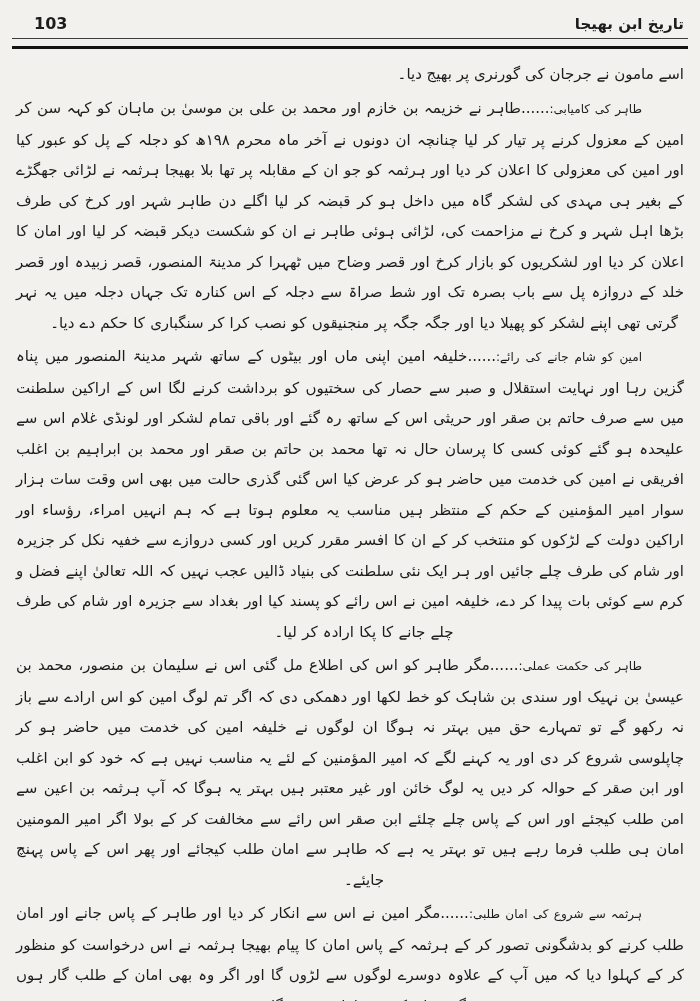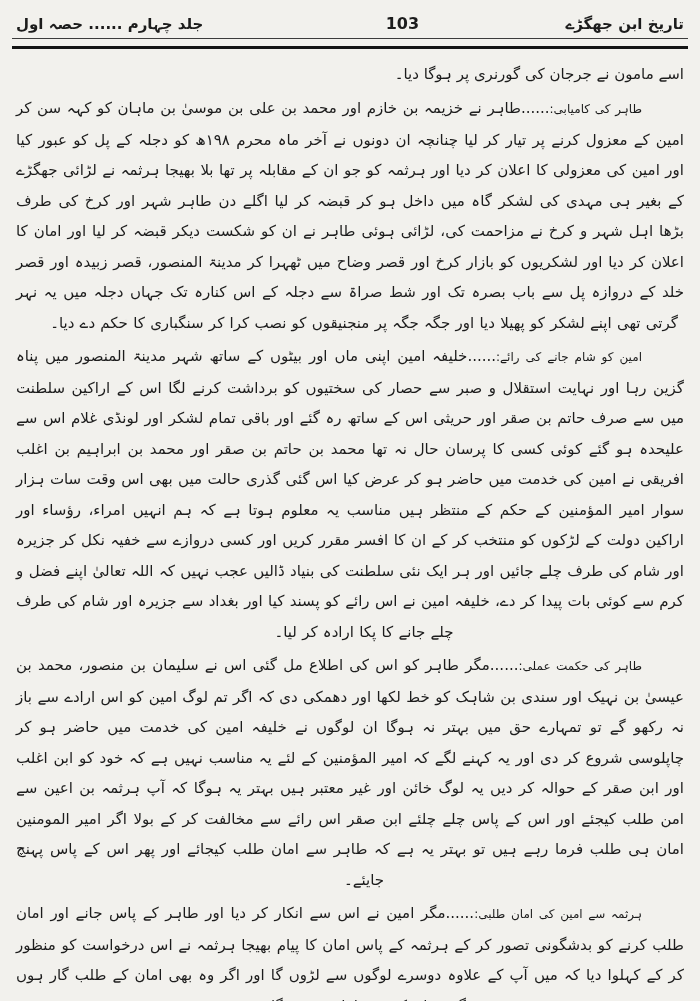--- a/index.html
+++ b/index.html
@@ -67,41 +67,40 @@
   }
 
   .para-body { font-size: 15px; margin-left: 28px; }
 </style>
 </head>
 <body>
 
 <div class="page">
 
   <div class="header-row">
-    <span class="header-title">تاریخ ابن جھگڑے</span>
+    <span class="header-title">تاریخ ابن بھیجا</span>
     <span class="header-pageno">103</span>
-    <span class="header-volume">جلد چہارم ...... حصہ اول</span>
   </div>
   <hr class="rule-thin">
   <hr class="rule-thick">
 
   <div class="content">
 
-    <div class="intro-line">اسے مامون نے جرجان کی گورنری پر ہوگا دیا۔</div>
+    <div class="intro-line">اسے مامون نے جرجان کی گورنری پر بھیج دیا۔</div>
 
     <p class="para">
       <b class="para-heading">طاہر کی کامیابی:</b><span class="para-body">......طاہر نے خزیمہ بن خازم اور محمد بن علی بن موسیٰ بن ماہان کو کہہ سن کر امین کے معزول کرنے پر تیار کر لیا چنانچہ ان دونوں نے آخر ماہ محرم ۱۹۸ھ کو دجلہ کے پل کو عبور کیا اور امین کی معزولی کا اعلان کر دیا اور ہرثمہ کو جو ان کے مقابلہ پر تھا بلا بھیجا ہرثمہ نے لڑائی جھگڑے کے بغیر ہی مہدی کی لشکر گاہ میں داخل ہو کر قبضہ کر لیا اگلے دن طاہر شہر اور کرخ کی طرف بڑھا اہل شہر و کرخ نے مزاحمت کی، لڑائی ہوئی طاہر نے ان کو شکست دیکر قبضہ کر لیا اور امان کا اعلان کر دیا اور لشکریوں کو بازار کرخ اور قصر وضاح میں ٹھہرا کر مدینۃ المنصور، قصر زبیدہ اور قصر خلد کے دروازہ پل سے باب بصرہ تک اور شط صراۃ سے دجلہ کے اس کنارہ تک جہاں دجلہ میں یہ نہر گرتی تھی اپنے لشکر کو پھیلا دیا اور جگہ جگہ پر منجنیقوں کو نصب کرا کر سنگباری کا حکم دے دیا۔</span>
     </p>
 
     <p class="para">
       <b class="para-heading">امین کو شام جانے کی رائے:</b><span class="para-body">......خلیفہ امین اپنی ماں اور بیٹوں کے ساتھ شہر مدینۃ المنصور میں پناہ گزین رہا اور نہایت استقلال و صبر سے حصار کی سختیوں کو برداشت کرنے لگا اس کے اراکین سلطنت میں سے صرف حاتم بن صقر اور حریثی اس کے ساتھ رہ گئے اور باقی تمام لشکر اور لونڈی غلام اس سے علیحدہ ہو گئے کوئی کسی کا پرسان حال نہ تھا محمد بن حاتم بن صقر اور محمد بن ابراہیم بن اغلب افریقی نے امین کی خدمت میں حاضر ہو کر عرض کیا اس گئی گذری حالت میں بھی اس وقت سات ہزار سوار امیر المؤمنین کے حکم کے منتظر ہیں مناسب یہ معلوم ہوتا ہے کہ ہم انہیں امراء، رؤساء اور اراکین دولت کے لڑکوں کو منتخب کر کے ان کا افسر مقرر کریں اور کسی دروازے سے خفیہ نکل کر جزیرہ اور شام کی طرف چلے جائیں اور ہر ایک نئی سلطنت کی بنیاد ڈالیں عجب نہیں کہ اللہ تعالیٰ اپنے فضل و کرم سے کوئی بات پیدا کر دے، خلیفہ امین نے اس رائے کو پسند کیا اور بغداد سے جزیرہ اور شام کی طرف چلے جانے کا پکا ارادہ کر لیا۔</span>
     </p>
 
     <p class="para">
       <b class="para-heading">طاہر کی حکمت عملی:</b><span class="para-body">......مگر طاہر کو اس کی اطلاع مل گئی اس نے سلیمان بن منصور، محمد بن عیسیٰ بن نہیک اور سندی بن شاہک کو خط لکھا اور دھمکی دی کہ اگر تم لوگ امین کو اس ارادے سے باز نہ رکھو گے تو تمہارے حق میں بہتر نہ ہوگا ان لوگوں نے خلیفہ امین کی خدمت میں حاضر ہو کر چاپلوسی شروع کر دی اور یہ کہنے لگے کہ امیر المؤمنین کے لئے یہ مناسب نہیں ہے کہ خود کو ابن اغلب اور ابن صقر کے حوالہ کر دیں یہ لوگ خائن اور غیر معتبر ہیں بہتر یہ ہوگا کہ آپ ہرثمہ بن اعین سے امن طلب کیجئے اور اس کے پاس چلے چلئے ابن صقر اس رائے سے مخالفت کر کے بولا اگر امیر المومنین امان ہی طلب فرما رہے ہیں تو بہتر یہ ہے کہ طاہر سے امان طلب کیجائے اور پھر اس کے پاس پہنچ جایئے۔</span>
     </p>
 
     <p class="para">
-      <b class="para-heading">ہرثمہ سے امین کی امان طلبی:</b><span class="para-body">......مگر امین نے اس سے انکار کر دیا اور طاہر کے پاس جانے اور امان طلب کرنے کو بدشگونی تصور کر کے ہرثمہ کے پاس امان کا پیام بھیجا ہرثمہ نے اس درخواست کو منظور کر کے کہلوا دیا کہ میں آپ کے علاوہ دوسرے لوگوں سے لڑوں گا اور اگر وہ بھی امان کے طلب گار ہوں گے تو ان کو بھی امان دیدوں گا۔</span>
+      <b class="para-heading">ہرثمہ سے شروع کی امان طلبی:</b><span class="para-body">......مگر امین نے اس سے انکار کر دیا اور طاہر کے پاس جانے اور امان طلب کرنے کو بدشگونی تصور کر کے ہرثمہ کے پاس امان کا پیام بھیجا ہرثمہ نے اس درخواست کو منظور کر کے کہلوا دیا کہ میں آپ کے علاوہ دوسرے لوگوں سے لڑوں گا اور اگر وہ بھی امان کے طلب گار ہوں گے تو ان کو بھی امان دیدوں گا۔</span>
     </p>
 
   </div>
 </div>
 
 </body></html>

